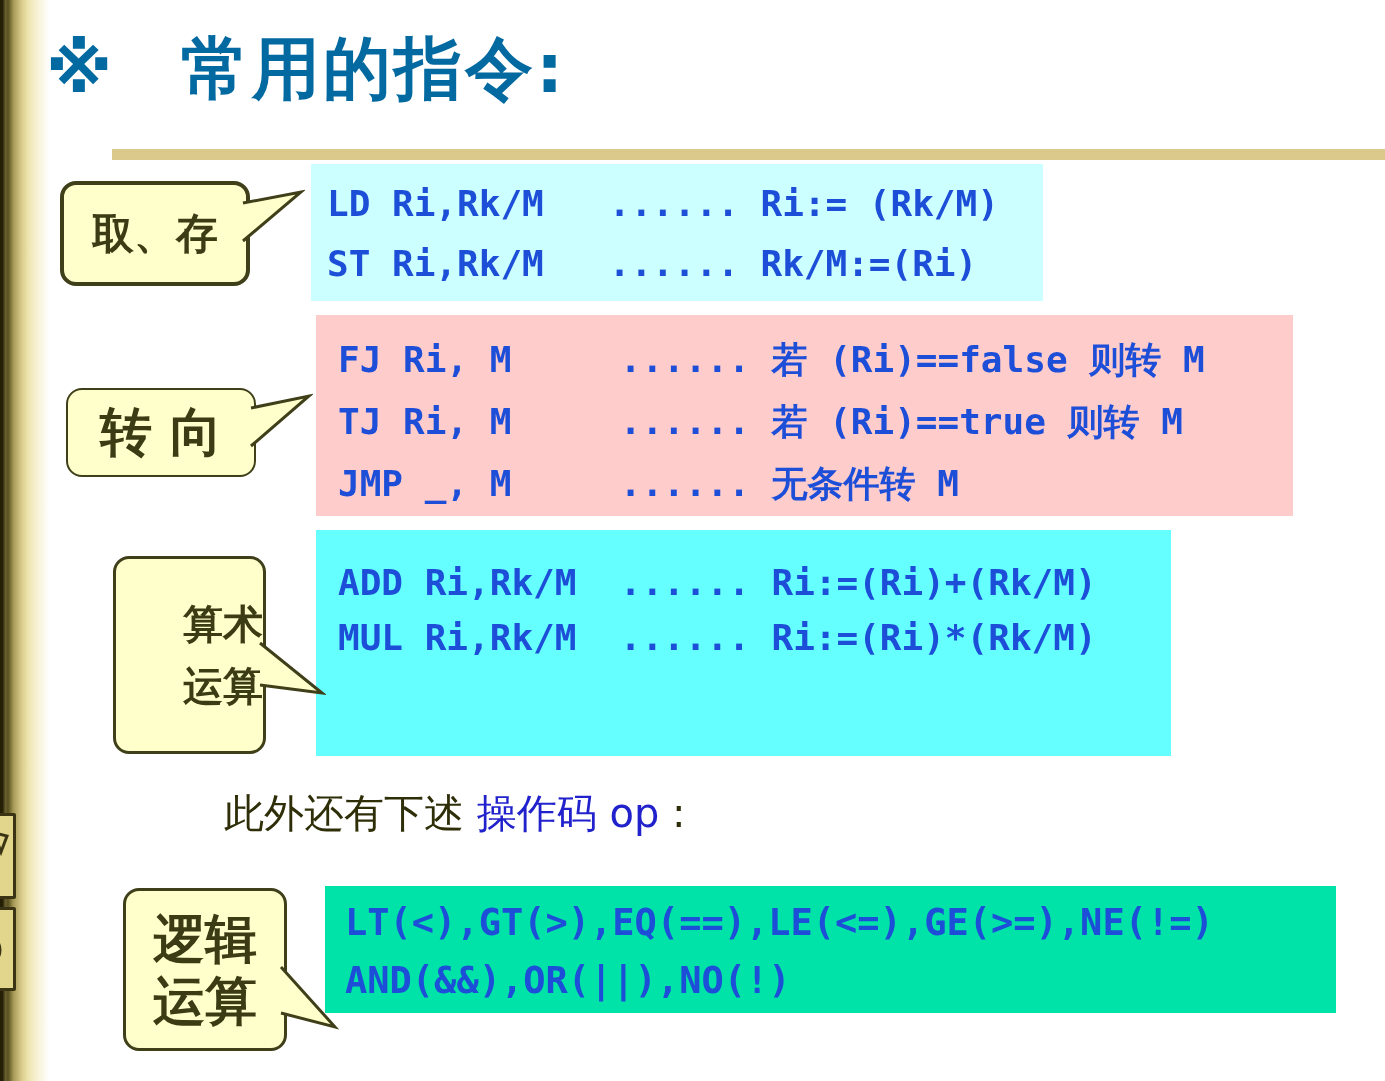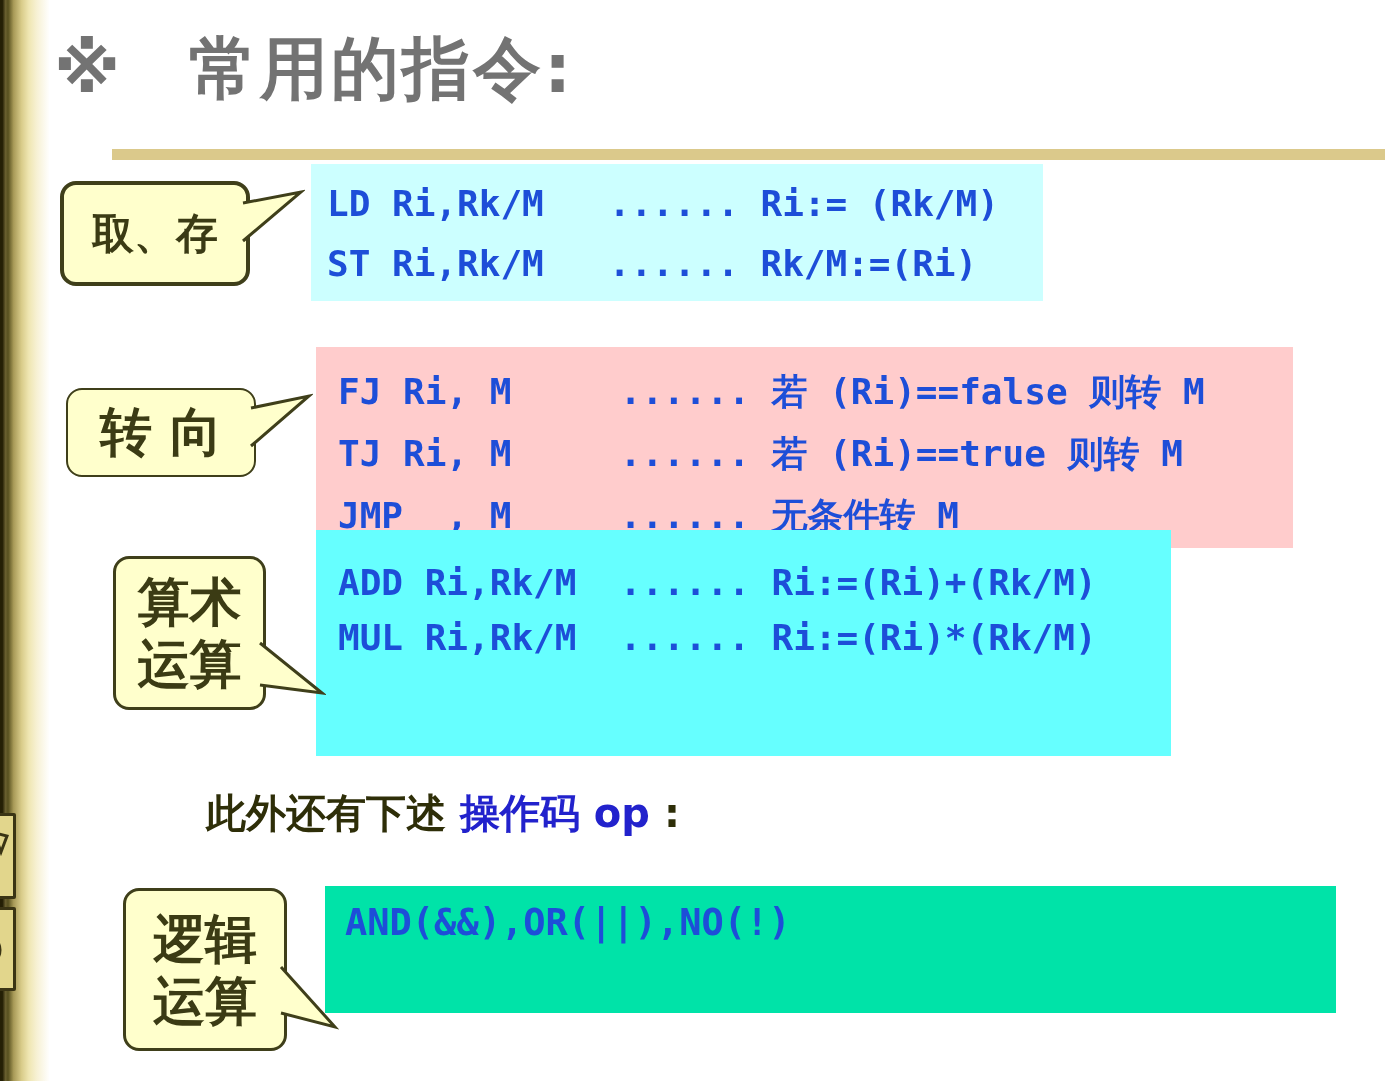--- a/index.html
+++ b/index.html
@@ -22,22 +22,22 @@
     position:absolute; left:-26px; width:42px;
     background:#e2d68c; border:3px solid #3a3414; border-radius:2px;
     z-index:5; box-sizing:border-box;
   }
   .nav-btn-1 { top:813px; height:86px; }
   .nav-btn-2 { top:907px; height:84px; }
   .nav-btn svg { position:absolute; right:2px; top:8px; }
 
   
   .title {
-    position:absolute; left:54px; top:24px; margin:0;
-    font-size:68px; font-weight:bold; color:#737373;
+    position:absolute; left:46px; top:24px; margin:0;
+    font-size:68px; font-weight:bold; color:#0369a1;
     letter-spacing:3px; white-space:pre;
   }
   .title .bullet { margin-right:66px; }
 
   .divider {
     position:absolute; left:112px; top:149px; width:1273px; height:11px;
     background:#dbc98b;
   }
 
   
@@ -46,46 +46,46 @@
     border:3px solid #3f3f1a; border-radius:16px;
     color:#3b3b14; font-weight:bold; text-align:center;
     display:flex; flex-direction:column; justify-content:center;
     box-sizing:border-box; z-index:3;
   }
   .callout .tail { position:absolute; left:calc(100% - 5px); }
   .callout-1 { left:60px;  top:181px; width:190px; height:105px; font-size:42px; border-width:4px; }
   .callout-1 .tail { top:4px; }
   .callout-2 { left:66px;  top:388px; width:190px; height:89px; font-size:52px; border-width:2px; }
   .callout-2 .tail { top:2px; }
-  .callout-3 { left:113px; top:556px; width:153px; height:154px; font-size:52px; line-height:62px; }
+  .callout-3 { left:113px; top:556px; width:153px; height:198px; font-size:40px; line-height:62px;align-items:flex-end; }
   .callout-3 .tail { top:82px; }
   .callout-4 { left:123px; top:888px; width:164px; height:163px; font-size:52px; line-height:62px; }
   .callout-4 .tail { top:74px; }
   .callout-line { display:block; }
 
   
   .codebox {
     position:absolute; box-sizing:border-box;
     font-family:"DejaVu Sans Mono", monospace;
     color:#1d4ed8; font-weight:bold;
   }
   .code-line { white-space:pre; }
   .box-1 { left:311px; top:164px; width:732px; height:137px;
            background:#ccffff; padding:10px 0 0 16px; font-size:36px; line-height:60px; }
   .box-2 { left:316px; top:315px; width:977px; height:201px;
-           background:#ffcccc; padding:14px 0 0 22px; font-size:36px; line-height:62px;margin-top:32px; }
+           background:#ffcccc; padding:14px 0 0 22px; font-size:36px; line-height:62px; }
   .box-3 { left:316px; top:530px; width:855px; height:226px;
            background:#66ffff; padding:25px 0 0 22px; font-size:36px; line-height:55px; }
   .box-4 { left:325px; top:886px; width:1011px; height:127px;
            background:#00e3a8; padding:8px 0 0 20px; font-size:37px; line-height:58px; }
 
   
   .note {
-    position:absolute; left:206px; top:786px;
-    font-size:40px; font-weight:bold; color:#2e2e08; white-space:pre;
+    position:absolute; left:224px; top:786px;
+    font-size:40px; font-weight:normal; color:#2e2e08; white-space:pre;
   }
   .note .hl { color:#2222cc; }
 </style>
 </head>
 <body>
 
 <div class="slide">
 
   <div class="left-bar"></div>
 
@@ -142,16 +142,17 @@
   <div class="note"><span>此外还有下述 </span><span class="hl">操作码 op</span><span> :</span></div>
 
   <div class="callout callout-4">
     <span class="callout-line">逻辑</span>
     <span class="callout-line">运算</span>
     <svg class="tail" width="60" height="66" viewBox="0 0 60 66">
       <path d="M2 2 L56 62 L2 48" fill="#ffffcc" stroke="#3f3f1a" stroke-width="3"></path>
     </svg>
   </div>
   <div class="codebox box-4">
+    <div class="code-line">LT(&lt;),GT(&gt;),EQ(==),LE(&lt;=),GE(&gt;=),NE(!=)</div>
     <div class="code-line">AND(&amp;&amp;),OR(||),NO(!)</div>
   </div>
 
 </div>
 
 </body></html>

